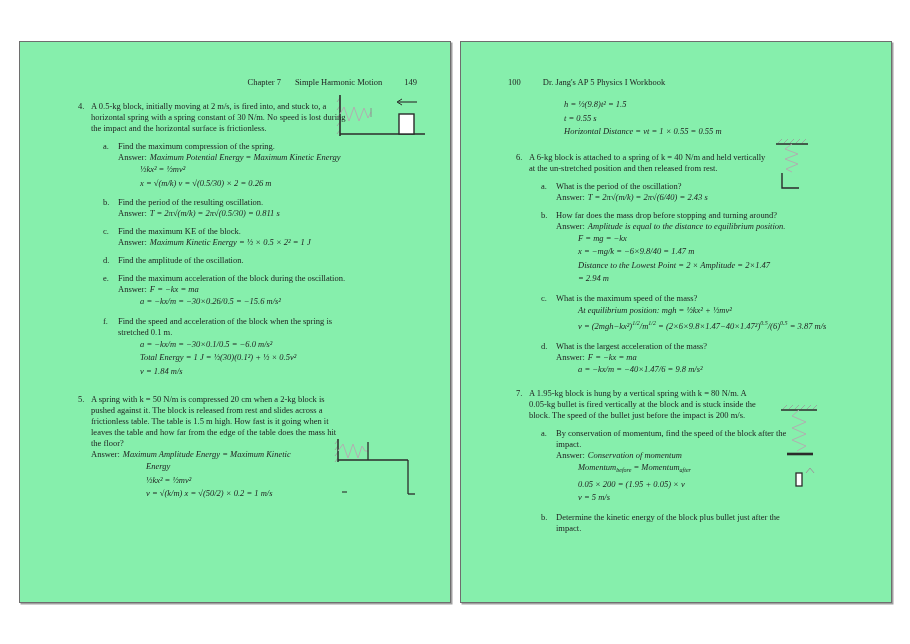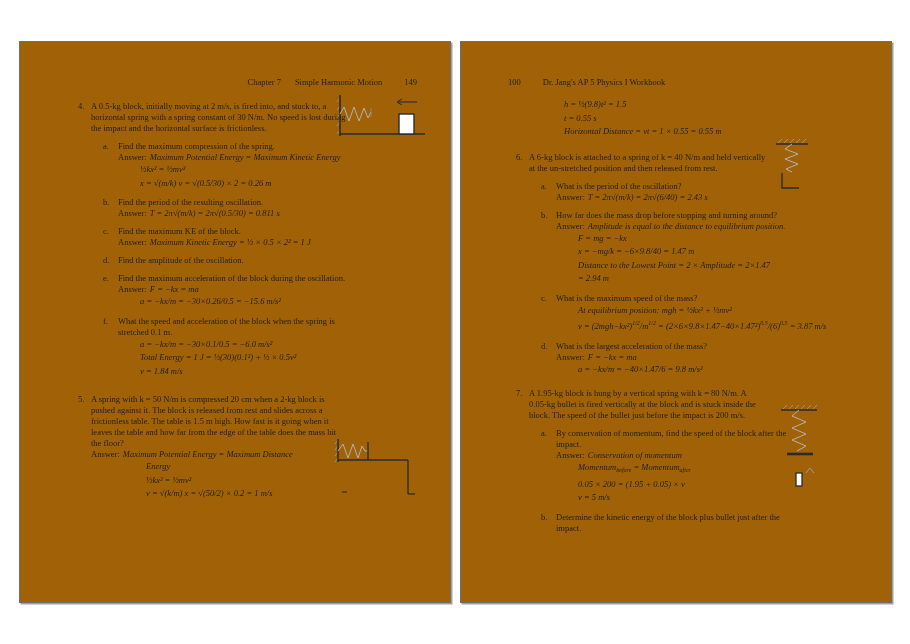--- a/index.html
+++ b/index.html
@@ -4,21 +4,21 @@
 <style>
   * { box-sizing: border-box; }
   html,body { margin:0; padding:0; }
   body {
     width:910px; height:644px; position:relative; overflow:hidden;
     background:#ffffff; color:#1f1f1f;
     font-family:"Liberation Serif", serif;
   }
   .page {
     position:absolute; top:41px; width:432px; height:562px;
-    background:#a16207; border:1px solid #6e6e6e;
+    background:#86efac; border:1px solid #6e6e6e;
     box-shadow:1.5px 1.5px 0 #a0a0a0;
   }
   #page-left  { left:19px; }
   #page-right { left:460px; }
 
   .hdr { display:flex; align-items:baseline; font-size:8.5px; margin-top:35px; line-height:11px; }
   #page-left .hdr  { justify-content:flex-end; padding-right:33px; }
   #page-right .hdr { padding-left:47px; }
   .hdr .gap-sm { margin-left:14px; }
   .hdr .gap-lg { margin-left:22px; }
@@ -119,34 +119,34 @@
             <div class="partbody">
               <div class="q">Find the maximum acceleration of the block during the oscillation.</div>
               <div class="ansline"><span class="anslabel">Answer:</span><span class="ans">F = −kx = ma</span></div>
               <div class="formula">a = −kx/m = −30×0.26/0.5 = −15.6 m/s²</div>
             </div>
           </div>
 
           <div class="part">
             <span class="pletter">f.</span>
             <div class="partbody">
-              <div class="q">What the speed and acceleration of the block when the spring is stretched 0.1 m.</div>
+              <div class="q">Find the speed and acceleration of the block when the spring is stretched 0.1 m.</div>
               <div class="formula">a = −kx/m = −30×0.1/0.5 = −6.0 m/s²</div>
               <div class="formula">Total Energy = 1 J = ½(30)(0.1²) + ½ × 0.5v²</div>
               <div class="formula">v = 1.84 m/s</div>
             </div>
           </div>
         </div>
       </div>
 
       <div class="problem" style="margin-top:16px;">
         <span class="pnum">5.</span>
         <div class="pbody">
           <div class="ptext w250">A spring with k = 50 N/m is compressed 20 cm when a 2-kg block is pushed against it. The block is released from rest and slides across a frictionless table. The table is 1.5 m high. How fast is it going when it leaves the table and how far from the edge of the table does the mass hit the floor?</div>
-          <div class="ansline"><span class="anslabel">Answer:</span><span class="ans">Maximum Potential Energy = Maximum Distance</span></div>
+          <div class="ansline"><span class="anslabel">Answer:</span><span class="ans">Maximum Amplitude Energy = Maximum Kinetic</span></div>
           <div class="formula ind55">Energy</div>
           <div class="formula ind55">½kx² = ½mv²</div>
           <div class="formula ind55">v = √(k/m) x = √(50/2) × 0.2 = 1 m/s</div>
         </div>
       </div>
     </div>
 
     <div class="fig" id="fig-p4">
       <svg width="92" height="46" viewBox="0 0 92 46">
         <path d="M1 8 L4 4 M1 16 L4 12 M1 24 L4 20 M1 32 L4 28 M1 40 L4 36" stroke="#9a9a9a" stroke-width="0.8" fill="none"></path>

